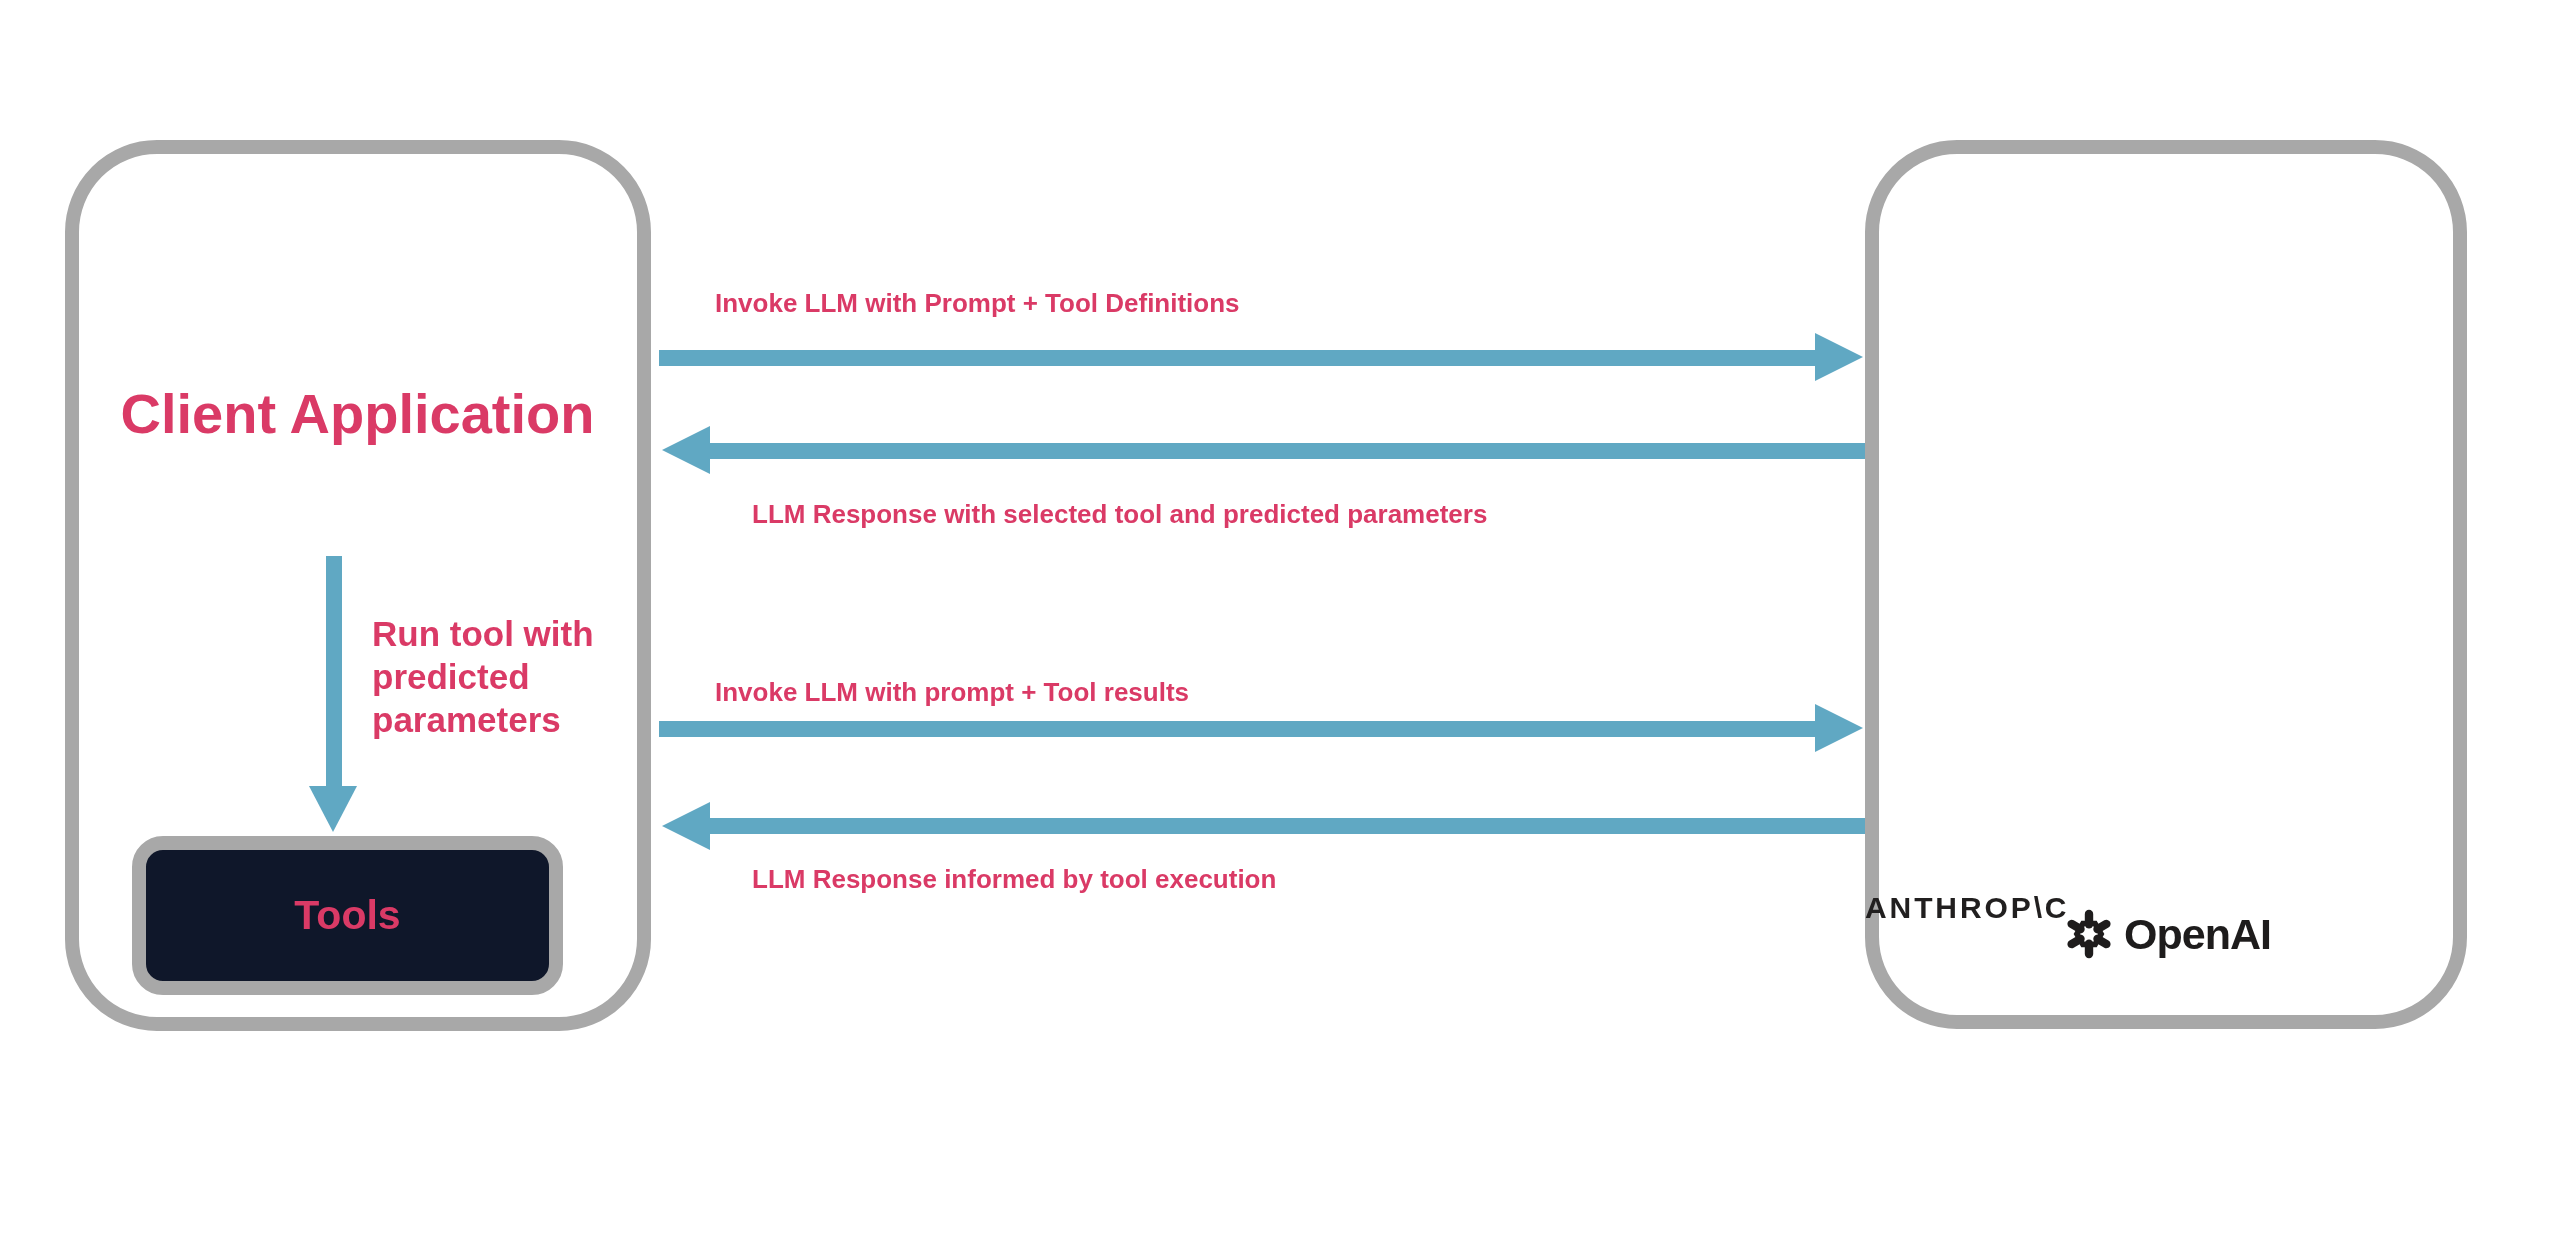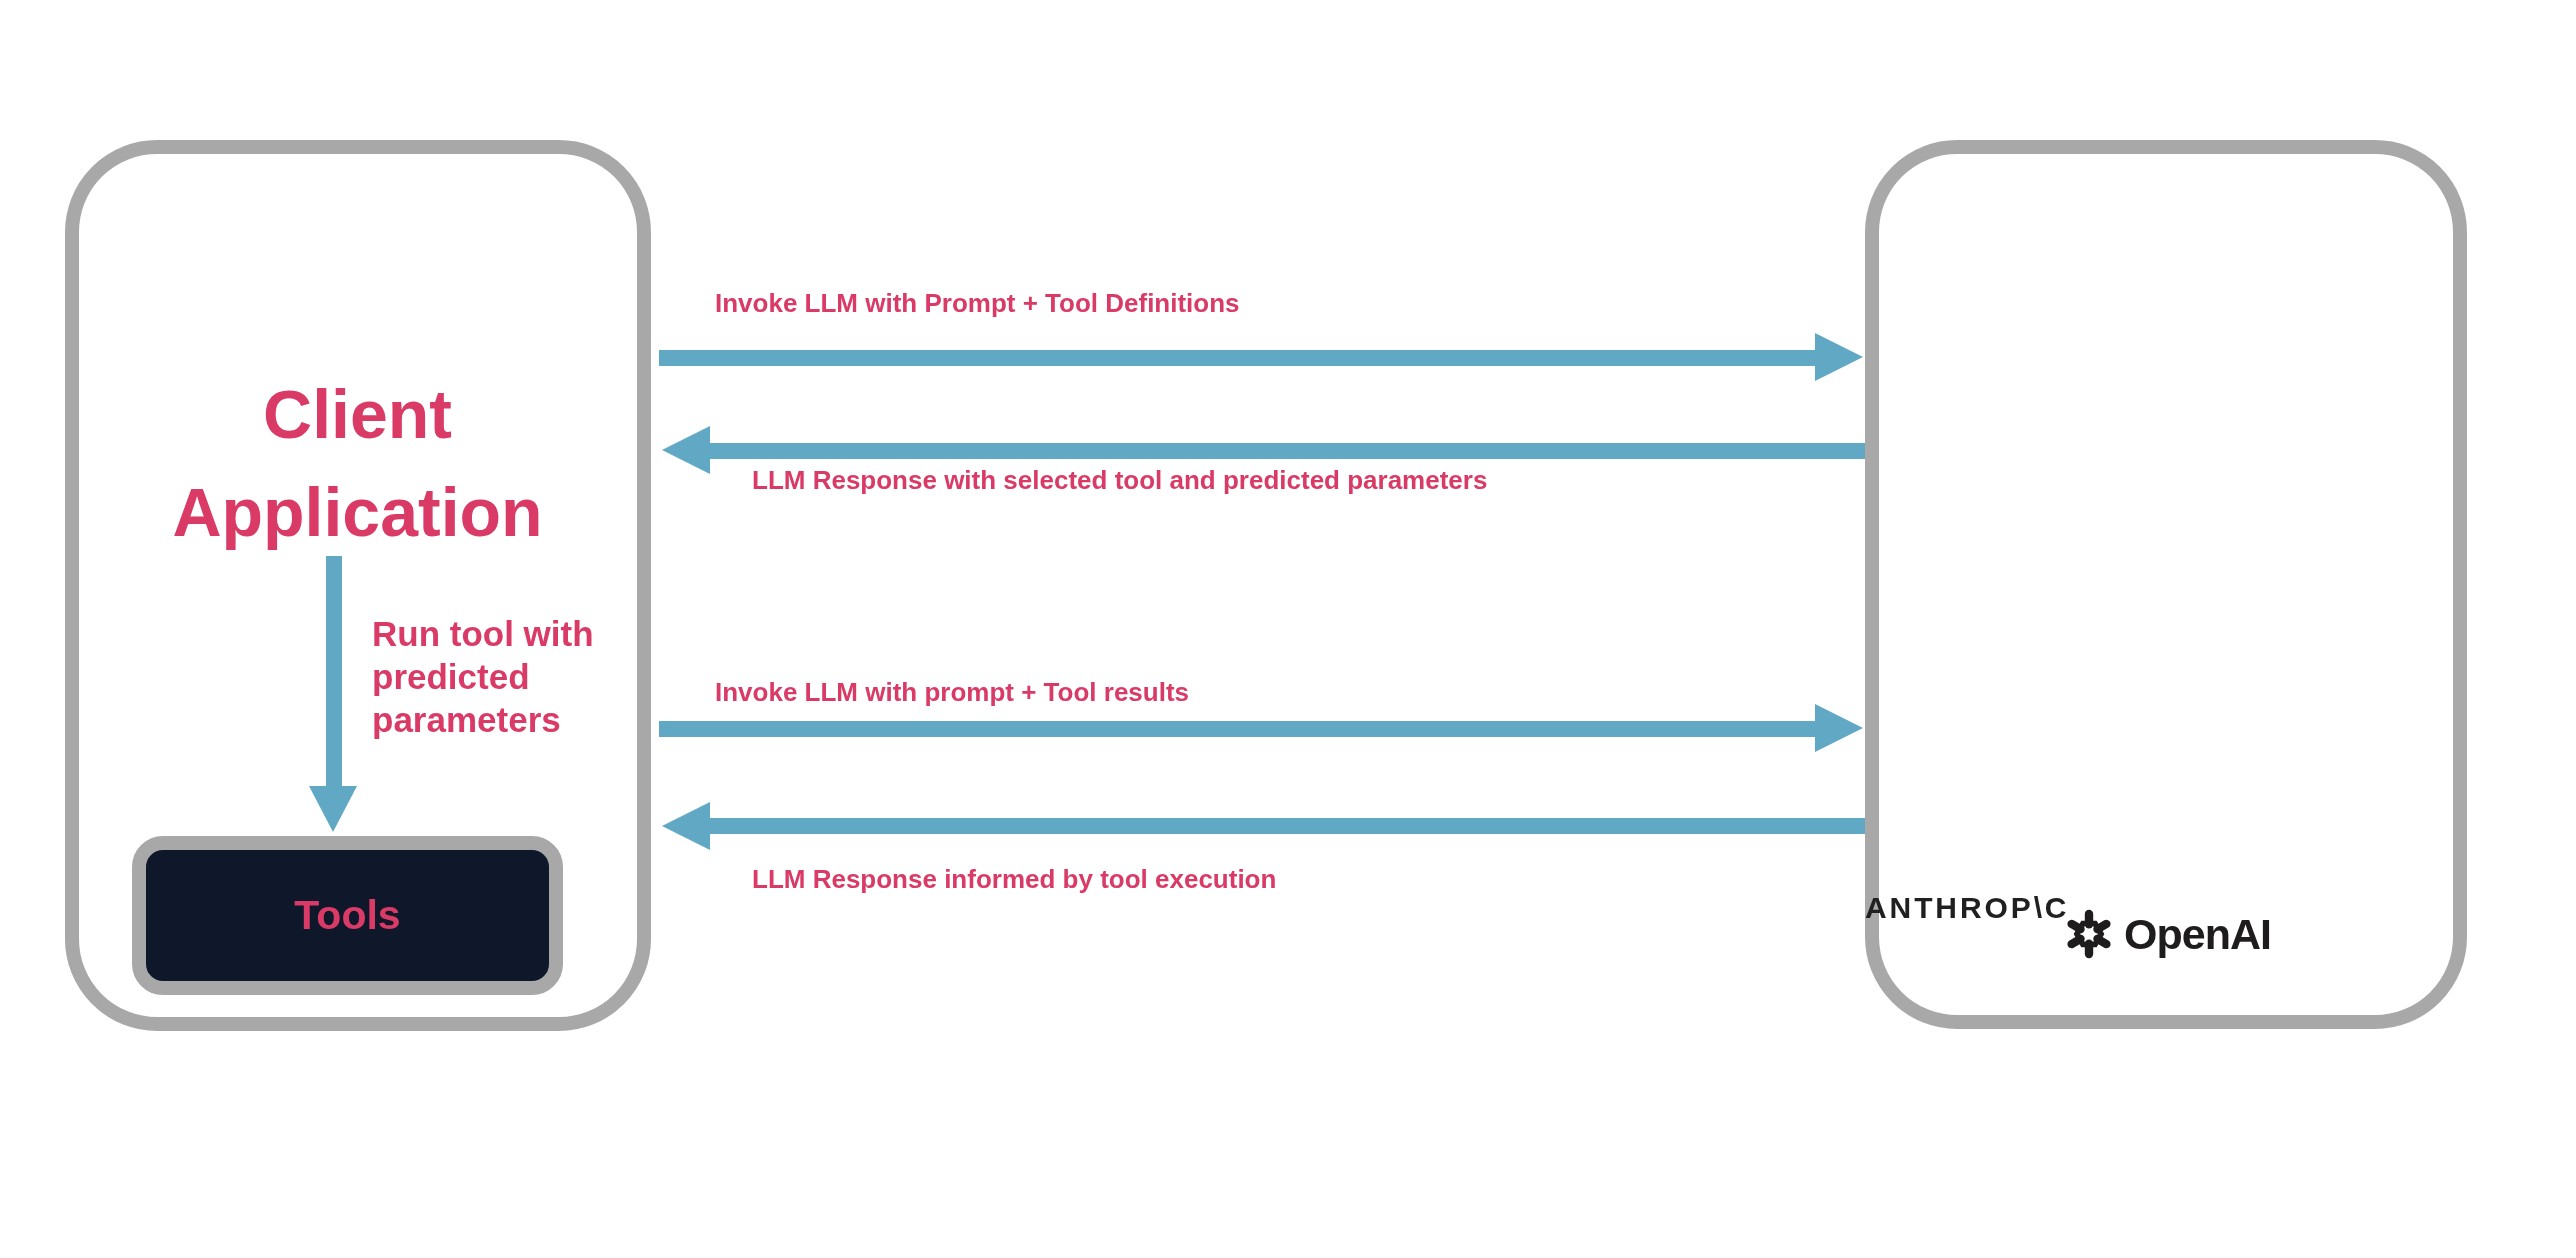--- a/index.html
+++ b/index.html
@@ -18,21 +18,21 @@
     border-radius: 92px;
     background: #ffffff;
   }
   .client-box { left: 65px; top: 140px; width: 586px; height: 891px; }
   .llm-box   { left: 1865px; top: 140px; width: 602px; height: 889px; }
 
   .box-title {
     position: absolute;
     color: #DA3A66;
     font-weight: bold;
-    font-size: 68px;
+    font-size: 56px;
     line-height: 98px;
     text-align: center;
   }
   .client-title { left: 116px; top: 365px; width: 483px; }
   .llm-title    { left: 1992px; top: 354px; width: 348px; line-height: 99px; }
 
   .tools-box {
     position: absolute;
     left: 132px; top: 836px; width: 431px; height: 159px;
     border: 14.5px solid #A8A8A8;
@@ -66,21 +66,21 @@
   .a3-head  { left: 1815px; top: 704px; }
   .a4-shaft { left: 710px;  top: 818px; width: 1155px; }
   .a4-head  { left: 662px;  top: 802px; }
 
   .arrow-label {
     position: absolute;
     color: #DA3A66; font-weight: bold; font-size: 26px;
     line-height: 46px; white-space: nowrap;
   }
   .l1 { left: 715px; top: 280px; }
-  .l2 { left: 752px; top: 457px; text-align: center; }
+  .l2 { left: 752px; top: 491px; text-align: center; }
   .l3 { left: 715px; top: 669px; }
   .l4 { left: 752px; top: 856px; }
 
   
   .v-shaft {
     position: absolute;
     left: 326px; top: 556px; width: 16.4px; height: 232px;
     background: #60A8C3;
   }
   .v-head {

